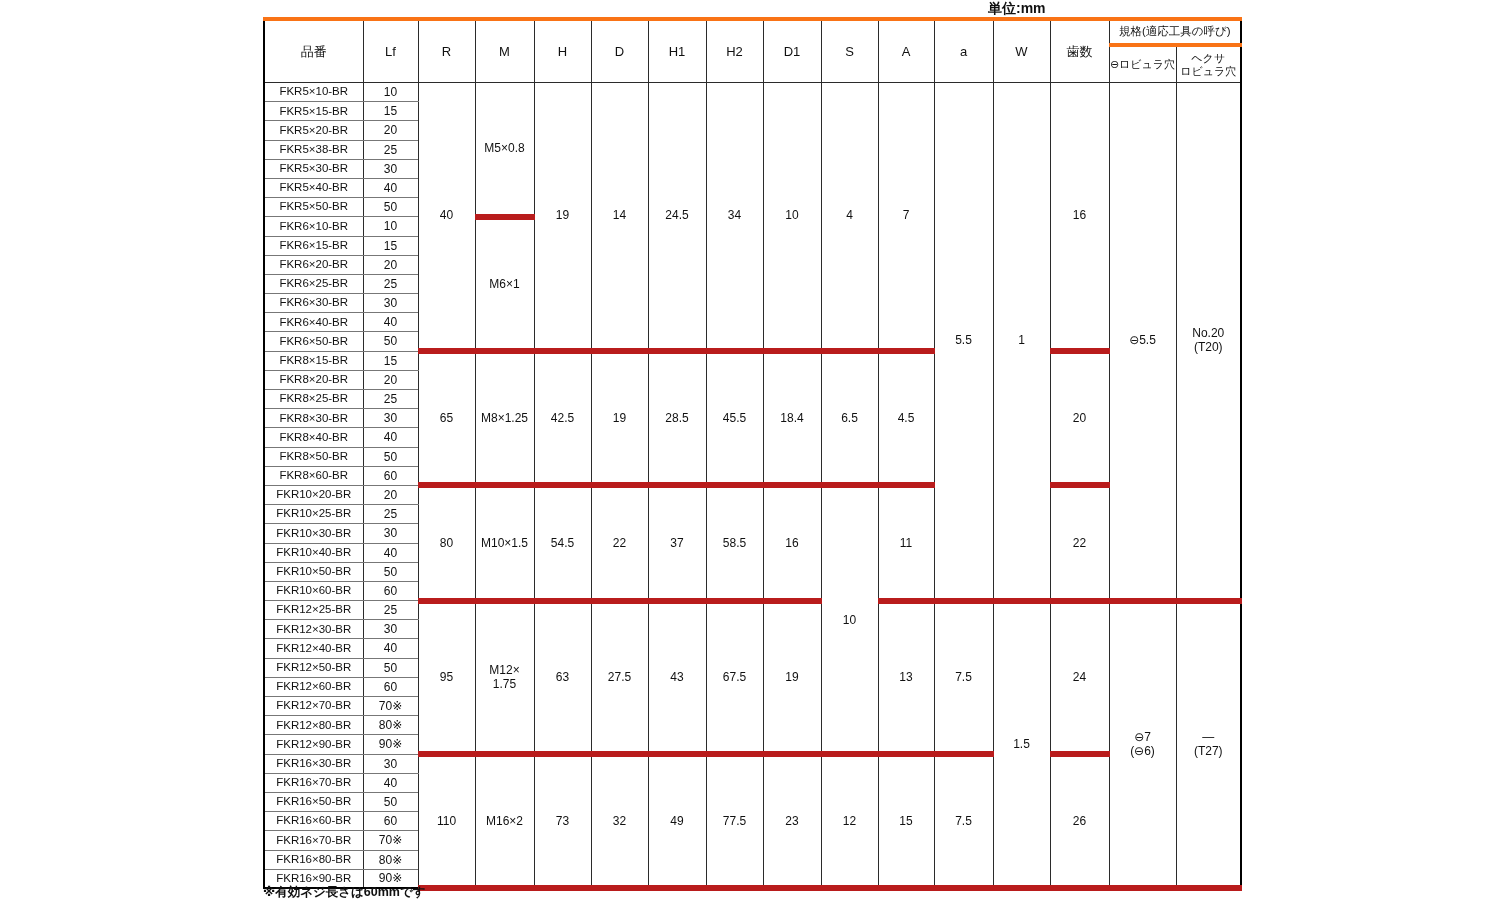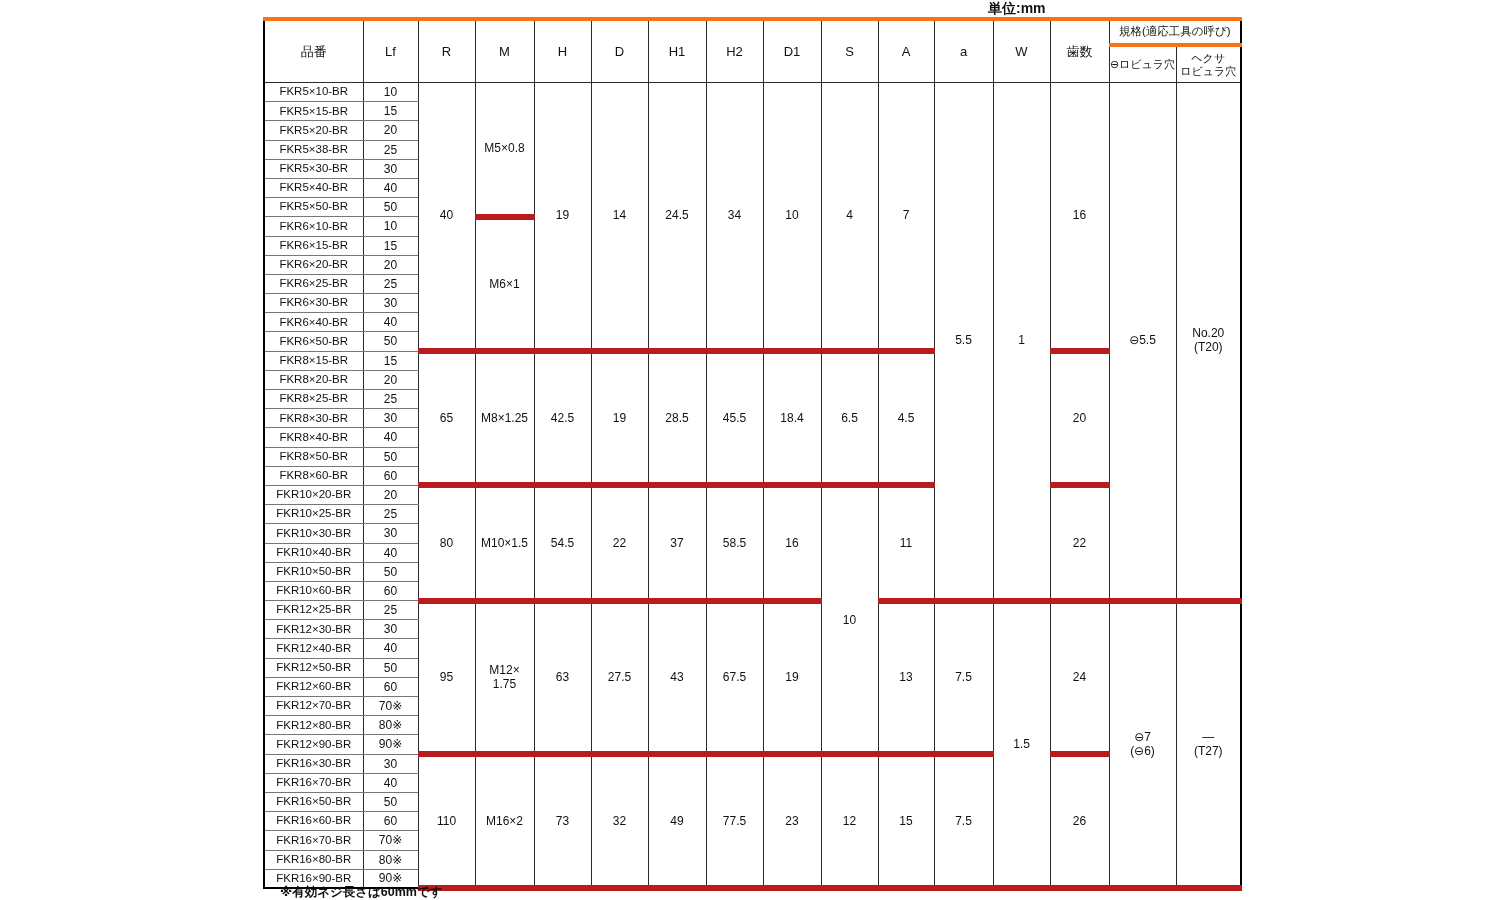--- a/index.html
+++ b/index.html
@@ -30,21 +30,21 @@
   }
   table.spec thead th{font-size:13px;border-top:4px solid #f97316;border-bottom:1px solid #2b2b2b;}
   table.spec thead th.tool-group{font-size:11.5px;height:22px;}
   table.spec thead th.tool-sub{font-size:11px;height:35px;}
   table.spec tbody tr{height:19.2px;margin-left:16px;}
   table.spec tbody tr.group-start td{border-top:1px solid #2b2b2b;}
   table.spec tbody td.span-cell{border-top:1px solid #2b2b2b;border-bottom:6px solid #b91c1c;}
   table.spec tbody td.part-cell{font-size:11.5px;}
   .footnote{
     position:absolute;top:884px;left:263px;
-    font-size:12.5px;font-weight:bold;white-space:nowrap;margin-left:17px;
+    font-size:12.5px;font-weight:bold;white-space:nowrap;
   }
 </style>
 </head>
 <body>
 
 <div class="unit-note">単位:mm</div>
 
 <div class="table-wrap">
   <table class="spec">
     <colgroup>

